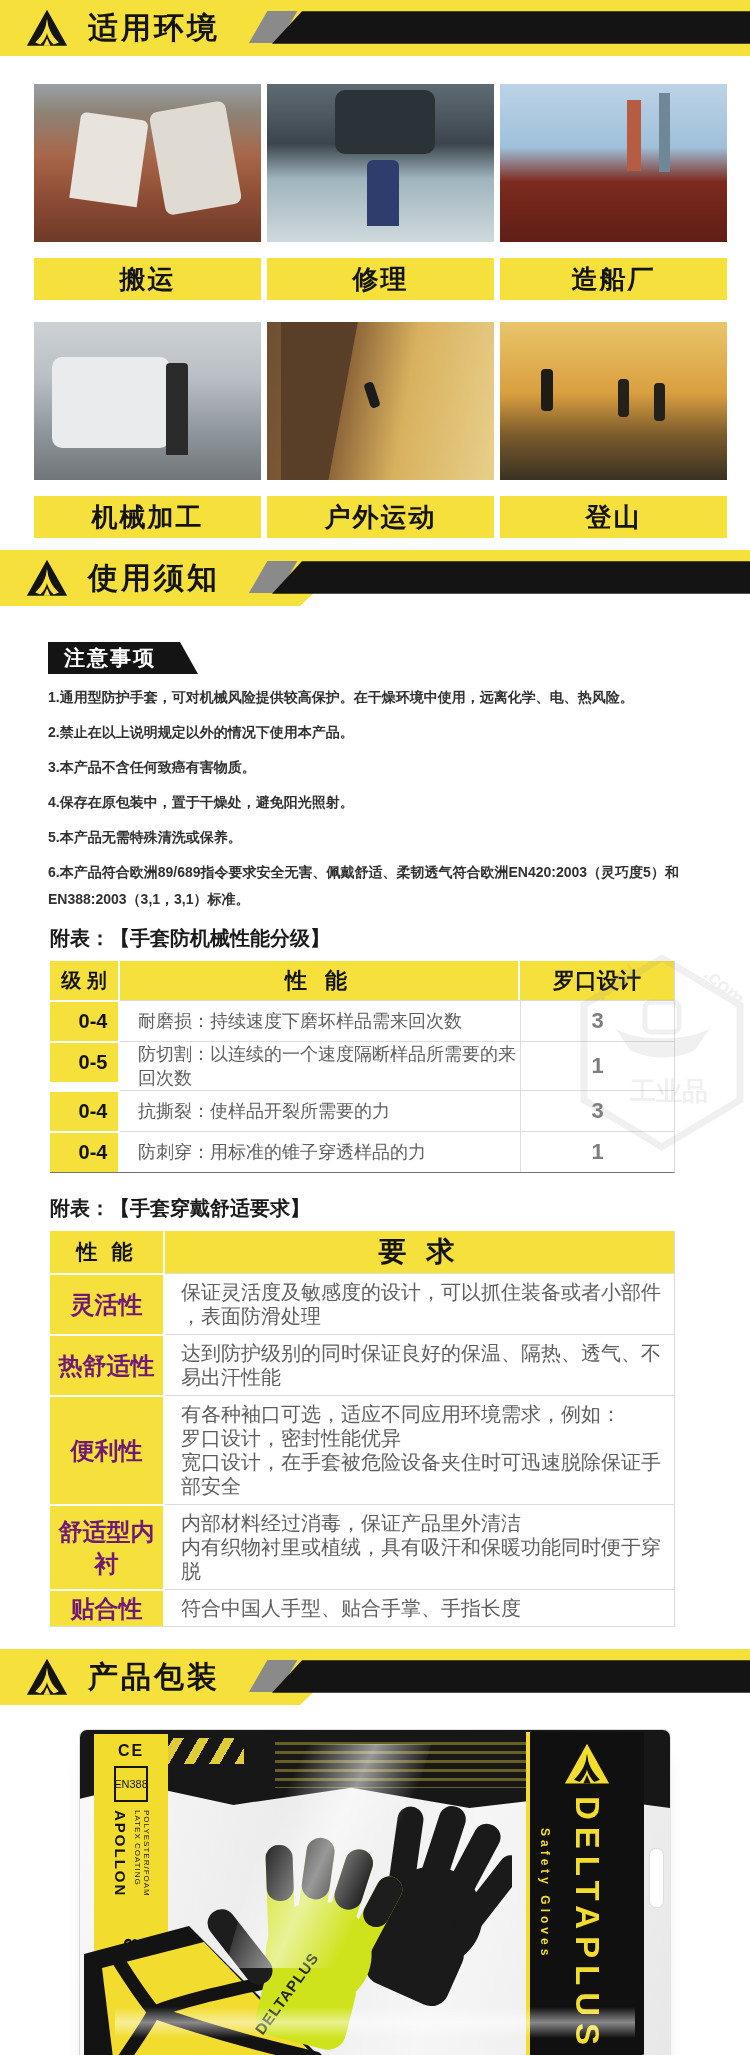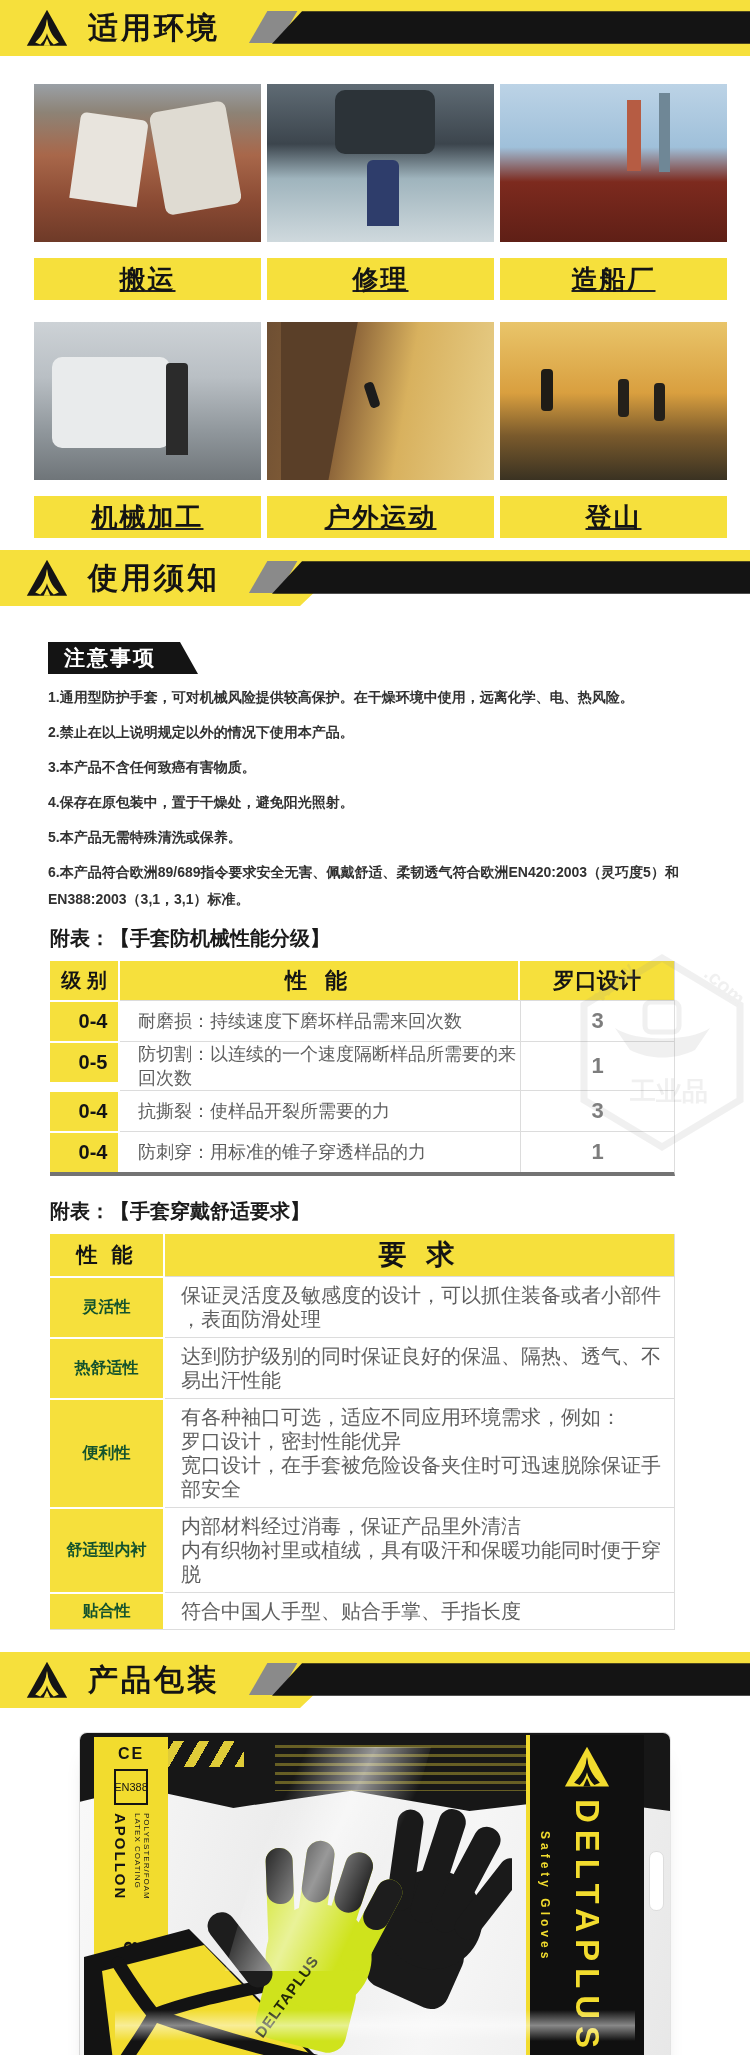--- a/index.html
+++ b/index.html
@@ -12,21 +12,21 @@
   .sec-header .band-black{position:absolute;left:272px;right:0;top:20%;height:58%;background:#141414;
         clip-path:polygon(30px 0,100% 0,100% 100%,0 100%);}
   .sec-header .band-gray{position:absolute;left:258px;width:30px;top:20%;height:58%;background:#8a8a8a;
         transform:skewX(-30deg);}
   .sec-header .logo{position:absolute;left:26px;top:8px;width:42px;height:42px;color:#141414;--logo-bg:#F6E03C;}
   .sec-header .title{position:absolute;left:88px;top:0;height:56px;line-height:56px;
         font-size:30px;font-weight:bold;letter-spacing:3px;color:#141414;}
   
   .env-grid{display:grid;grid-template-columns:repeat(3,227px);column-gap:6px;row-gap:22px;
         margin:28px 0 0 34px;}
-  .env-cell{width:227px;text-decoration:underline;}
+  .env-cell{width:227px;}
   .photo{width:227px;height:158px;position:relative;overflow:hidden;}
   .caption{margin-top:16px;height:42px;background:#F6E03C;display:flex;align-items:center;justify-content:center;
         font-size:26px;font-weight:bold;color:#141414;letter-spacing:2px;}
   
   .photo-carrying{background:linear-gradient(180deg,#9aa0a6 0%,#8d8376 18%,#a8674a 45%,#8a4a33 75%,#6e3a28 100%);}
   .photo-carrying:before{content:"";position:absolute;left:18%;top:20%;width:30%;height:55%;background:#e8e4dd;border-radius:6px 6px 0 0;transform:rotate(8deg);}
   .photo-carrying:after{content:"";position:absolute;right:12%;top:14%;width:34%;height:66%;background:#dfdbd2;border-radius:8px;transform:rotate(-10deg);}
   .photo-repair{background:linear-gradient(180deg,#5f6b74 0%,#3c454d 38%,#9fb4bd 60%,#cfd9dd 100%);}
   .photo-repair:before{content:"";position:absolute;left:30%;top:4%;width:44%;height:40%;background:#2c3338;border-radius:10px;}
   .photo-repair:after{content:"";position:absolute;left:44%;top:48%;width:14%;height:42%;background:#2e3d6b;border-radius:6px 6px 0 0;}
@@ -45,38 +45,38 @@
   
   .notice-tag{margin:36px 0 0 48px;width:150px;height:32px;background:#141414;color:#fff;
         display:flex;align-items:center;padding-left:16px;box-sizing:border-box;
         font-size:21px;font-weight:bold;letter-spacing:2px;
         clip-path:polygon(0 0,88% 0,100% 100%,0 100%);}
   .notes{margin:10px 30px 0 48px;}
   .notes p{margin:0 0 8px 0;font-size:14px;line-height:27px;font-weight:bold;color:#313131;}
   
   .tbl-caption{margin:12px 0 0 50px;font-size:20px;font-weight:bold;color:#1a1a1a;line-height:26px;}
   
-  .table1{margin:10px 0 0 50px;width:624px;border-right:1px solid #ddd;border-bottom:4px solid #737373;}
+  .table1{margin:10px 0 0 50px;width:624px;border-right:1px solid #ddd;border-bottom:1px solid #737373;}
   .t1-row{display:grid;grid-template-columns:70px 400px 154px;}
   .t1-head .cell{background:#F6E03C;font-weight:bold;color:#141414;height:39px;display:flex;align-items:center;justify-content:center;}
   .t1-head .c-level{font-size:20px;border-right:2px solid #fff;}
   .t1-head .c-perf{font-size:22px;letter-spacing:6px;border-right:2px solid #fff;}
   .t1-head .c-val{font-size:22px;}
   .t1-body .c-level{background:#F6E03C;font-size:20px;font-weight:bold;color:#141414;height:39px;margin-top:2px;
         display:flex;align-items:center;justify-content:center;border-right:2px solid #fff;padding-left:18px;}
   .t1-body .c-perf{border-top:1px solid #dcdcdc;font-size:18px;color:#5f5f5f;display:flex;align-items:center;padding-left:18px;}
   .t1-body .c-val{border-top:1px solid #dcdcdc;border-left:1px solid #dcdcdc;font-size:22px;font-weight:bold;color:#7d7d7d;
         display:flex;align-items:center;justify-content:center;}
   
   .table2{margin:10px 0 0 50px;width:624px;border-right:1px solid #ddd;border-bottom:1px solid #ddd;}
   .t2-row{display:grid;grid-template-columns:115px 509px;}
   .t2-head .cell{background:#F6E03C;font-weight:bold;color:#141414;height:42px;display:flex;align-items:center;justify-content:center;}
   .t2-head .c-k{font-size:21px;letter-spacing:4px;border-right:2px solid #fff;}
   .t2-head .c-v{font-size:28px;letter-spacing:6px;}
-  .t2-body .c-k{background:#F6E03C;font-size:16px;font-weight:bold;color:#14532d;margin-top:2px;
+  .t2-body .c-k{background:#F6E03C;font-size:24px;font-weight:bold;color:#701a75;margin-top:2px;
         display:flex;align-items:center;justify-content:center;border-right:2px solid #fff;text-align:center;}
   .t2-body .c-v{border-top:1px solid #dcdcdc;font-size:20px;line-height:24px;color:#5f5f5f;
         display:flex;align-items:center;padding:6px 0 6px 16px;white-space:pre-line;}
   
   .watermark{position:absolute;left:575px;top:950px;width:175px;height:205px;opacity:.13;color:#8f8f8f;pointer-events:none;}
   
   .bag-wrap{position:relative;width:600px;height:352px;margin:24px auto 0;}
   .bag{position:absolute;inset:0 4px;background:linear-gradient(105deg,#fafafa 0%,#ebebeb 35%,#f6f6f6 62%,#e7e7e7 100%);
         border:1px solid rgba(0,0,0,.07);border-radius:8px;box-shadow:0 18px 20px -12px rgba(0,0,0,.25);overflow:hidden;}
   .bag-top{position:absolute;top:0;left:0;right:0;height:78px;background:#171717;

